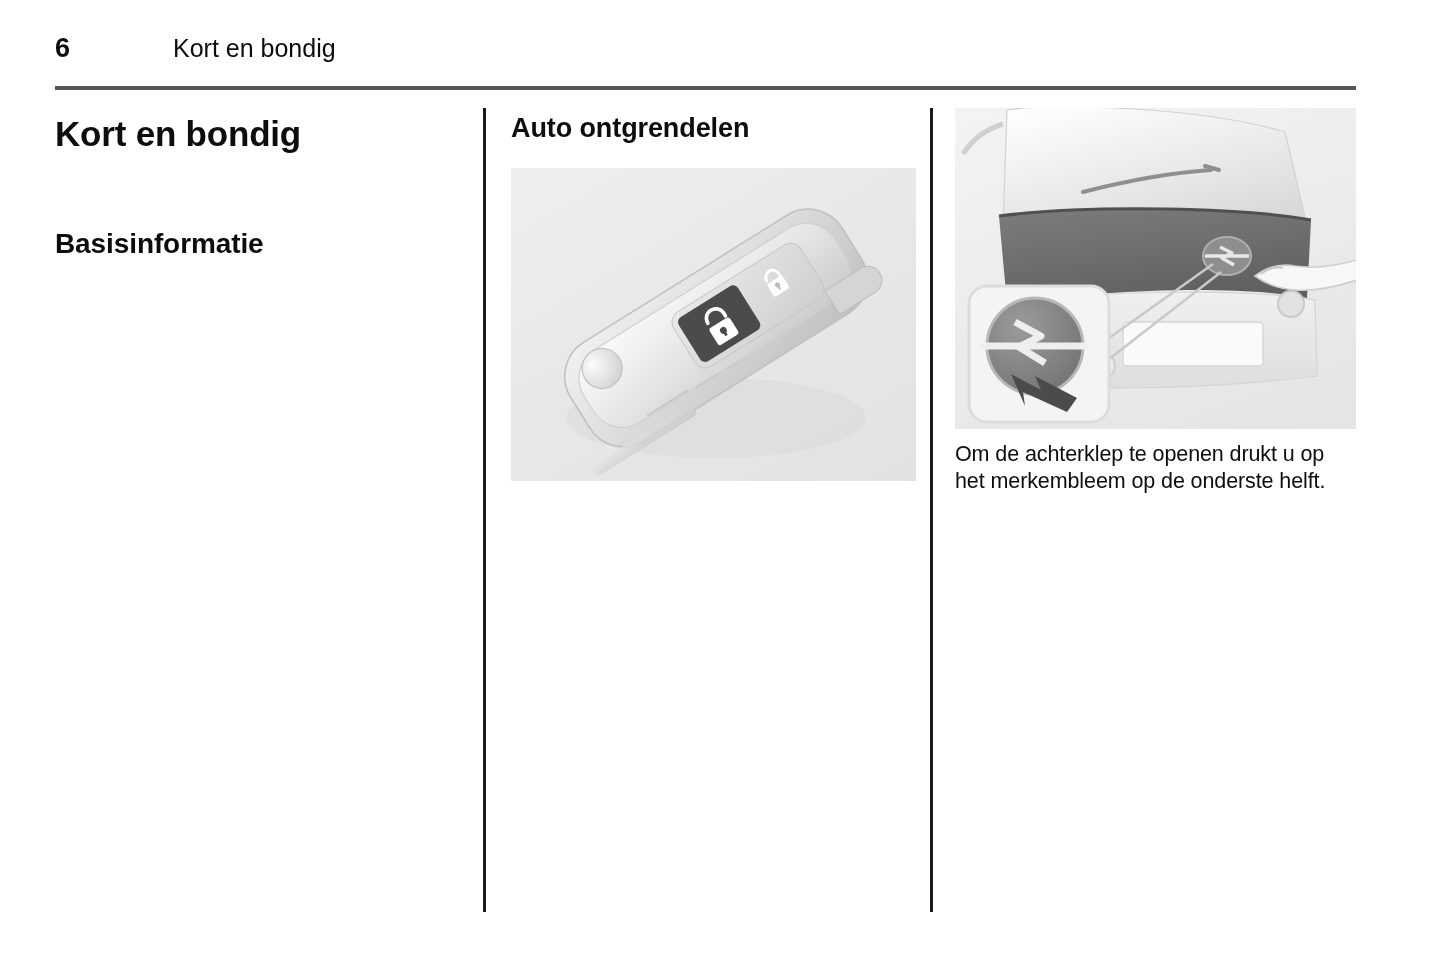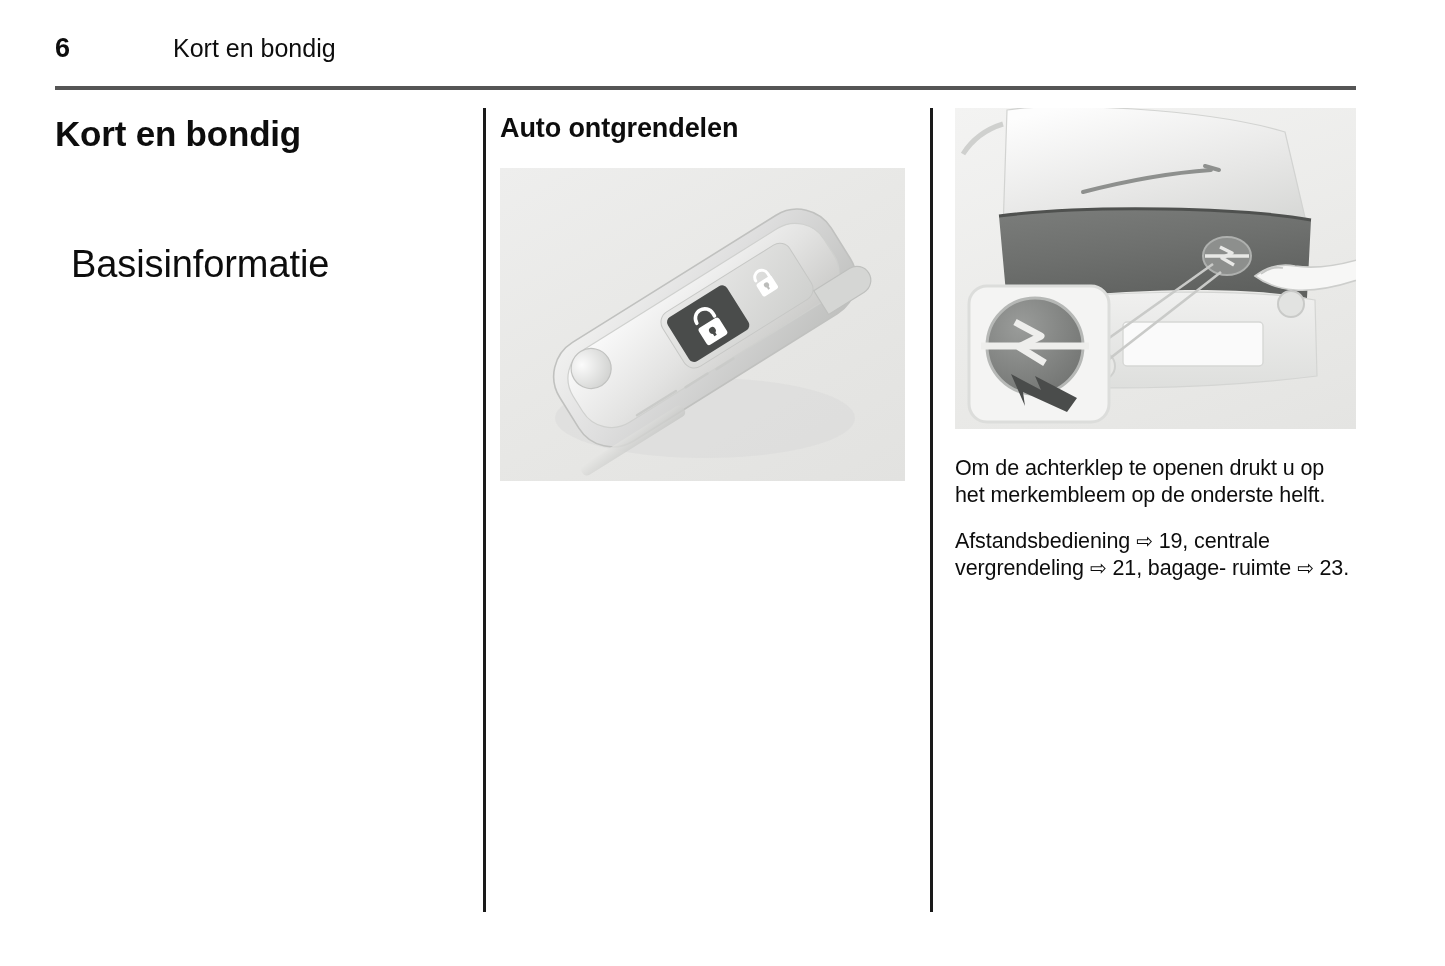--- a/index.html
+++ b/index.html
@@ -61,21 +61,21 @@
     top: 108px;
     width: 1301px;
     height: 808px;
   }
   .col {
     position: absolute;
     top: 0;
     height: 808px;
   }
   .col-1 { left: 0px;   width: 400px; }
-  .col-2 { left: 445px; width: 405px; }
+  .col-2 { left: 456px; width: 405px; }
   .col-3 { left: 900px; width: 401px; }
 
   .col-rule {
     position: absolute;
     top: 0px;
     width: 3px;
     height: 804px;
     background: #1a1a1a;
   }
   .rule-1 { left: 428px; }
@@ -84,23 +84,23 @@
   
   h1.chapter {
     margin: 0;
     font-size: 35px;
     font-weight: bold;
     line-height: 1.05;
     letter-spacing: -0.2px;
     padding-top: 8px;
   }
   h2.section {
-    margin: 16px;
-    font-size: 38px;
-    font-weight: normal;
+    margin: 0;
+    font-size: 28px;
+    font-weight: bold;
     line-height: 1.05;
     letter-spacing: -0.1px;
     padding-top: 76px;
   }
   h2.topic {
     margin: 0;
     font-size: 27px;
     font-weight: bold;
     line-height: 1.05;
     letter-spacing: -0.1px;
@@ -126,21 +126,21 @@
     background: linear-gradient(160deg, #f3f3f2 0%, #eaeae8 60%, #e4e4e2 100%);
   }
 
   
   p.body {
     margin: 0;
     font-size: 21.5px;
     line-height: 1.27;
     letter-spacing: -0.1px;
   }
-  .p-first { padding-top: 26px; }
+  .p-first { padding-top: 12px; }
   .p-gap   { padding-top: 18px; }
 
   .inline-ico {
     display: inline-block;
     vertical-align: -2px;
     margin: 0 3px 0 4px;
   }
   .ref-arrow {
     font-family: "DejaVu Sans", sans-serif;
     font-size: 20px;
@@ -308,27 +308,16 @@
 
             <path d="M 56 266 l 30 16 l -6 -14 l 42 22 l -10 14 l -44 -20 l 2 14 z" fill="#4a4c4b"></path>
           </g>
         </svg>
       </div>
 
       <p class="body p-first">
         <span>Om de achterklep te openen drukt u op het merkembleem op de onderste helft.</span>
       </p>
 
-      <p class="body p-gap">
-        <span>Afstandsbediening</span>
-        <span class="ref-arrow">⇨</span>
-        <span>19</span><span>, centrale</span>
-        <span>vergrendeling</span>
-        <span class="ref-arrow">⇨</span>
-        <span>21</span><span>, bagage-</span>
-        <span>ruimte</span>
-        <span class="ref-arrow">⇨</span>
-        <span>23</span><span>.</span>
-      </p>
     </div>
 
   </div>
 </div>
 
 </body></html>

